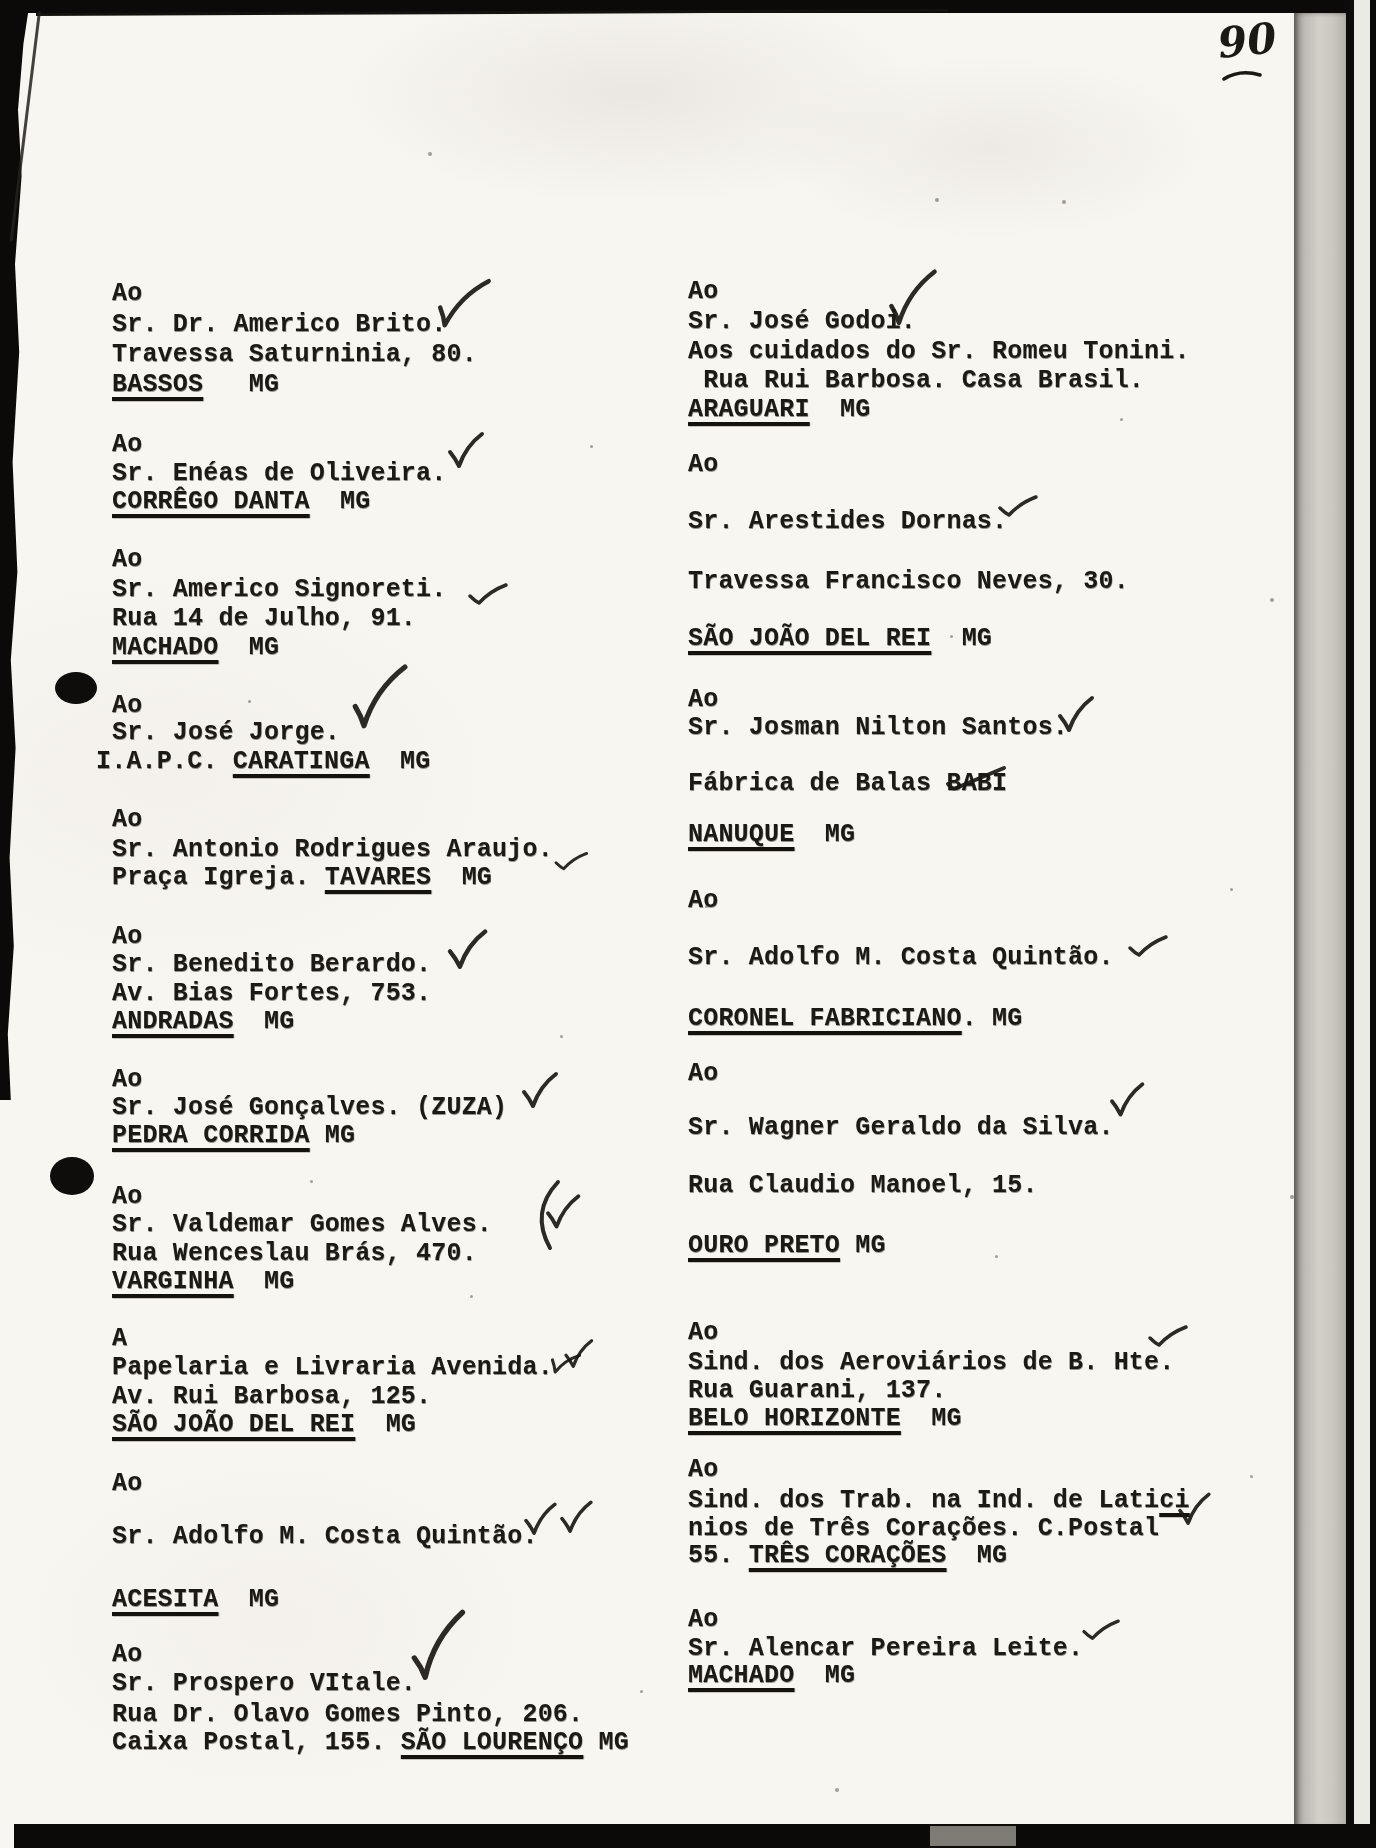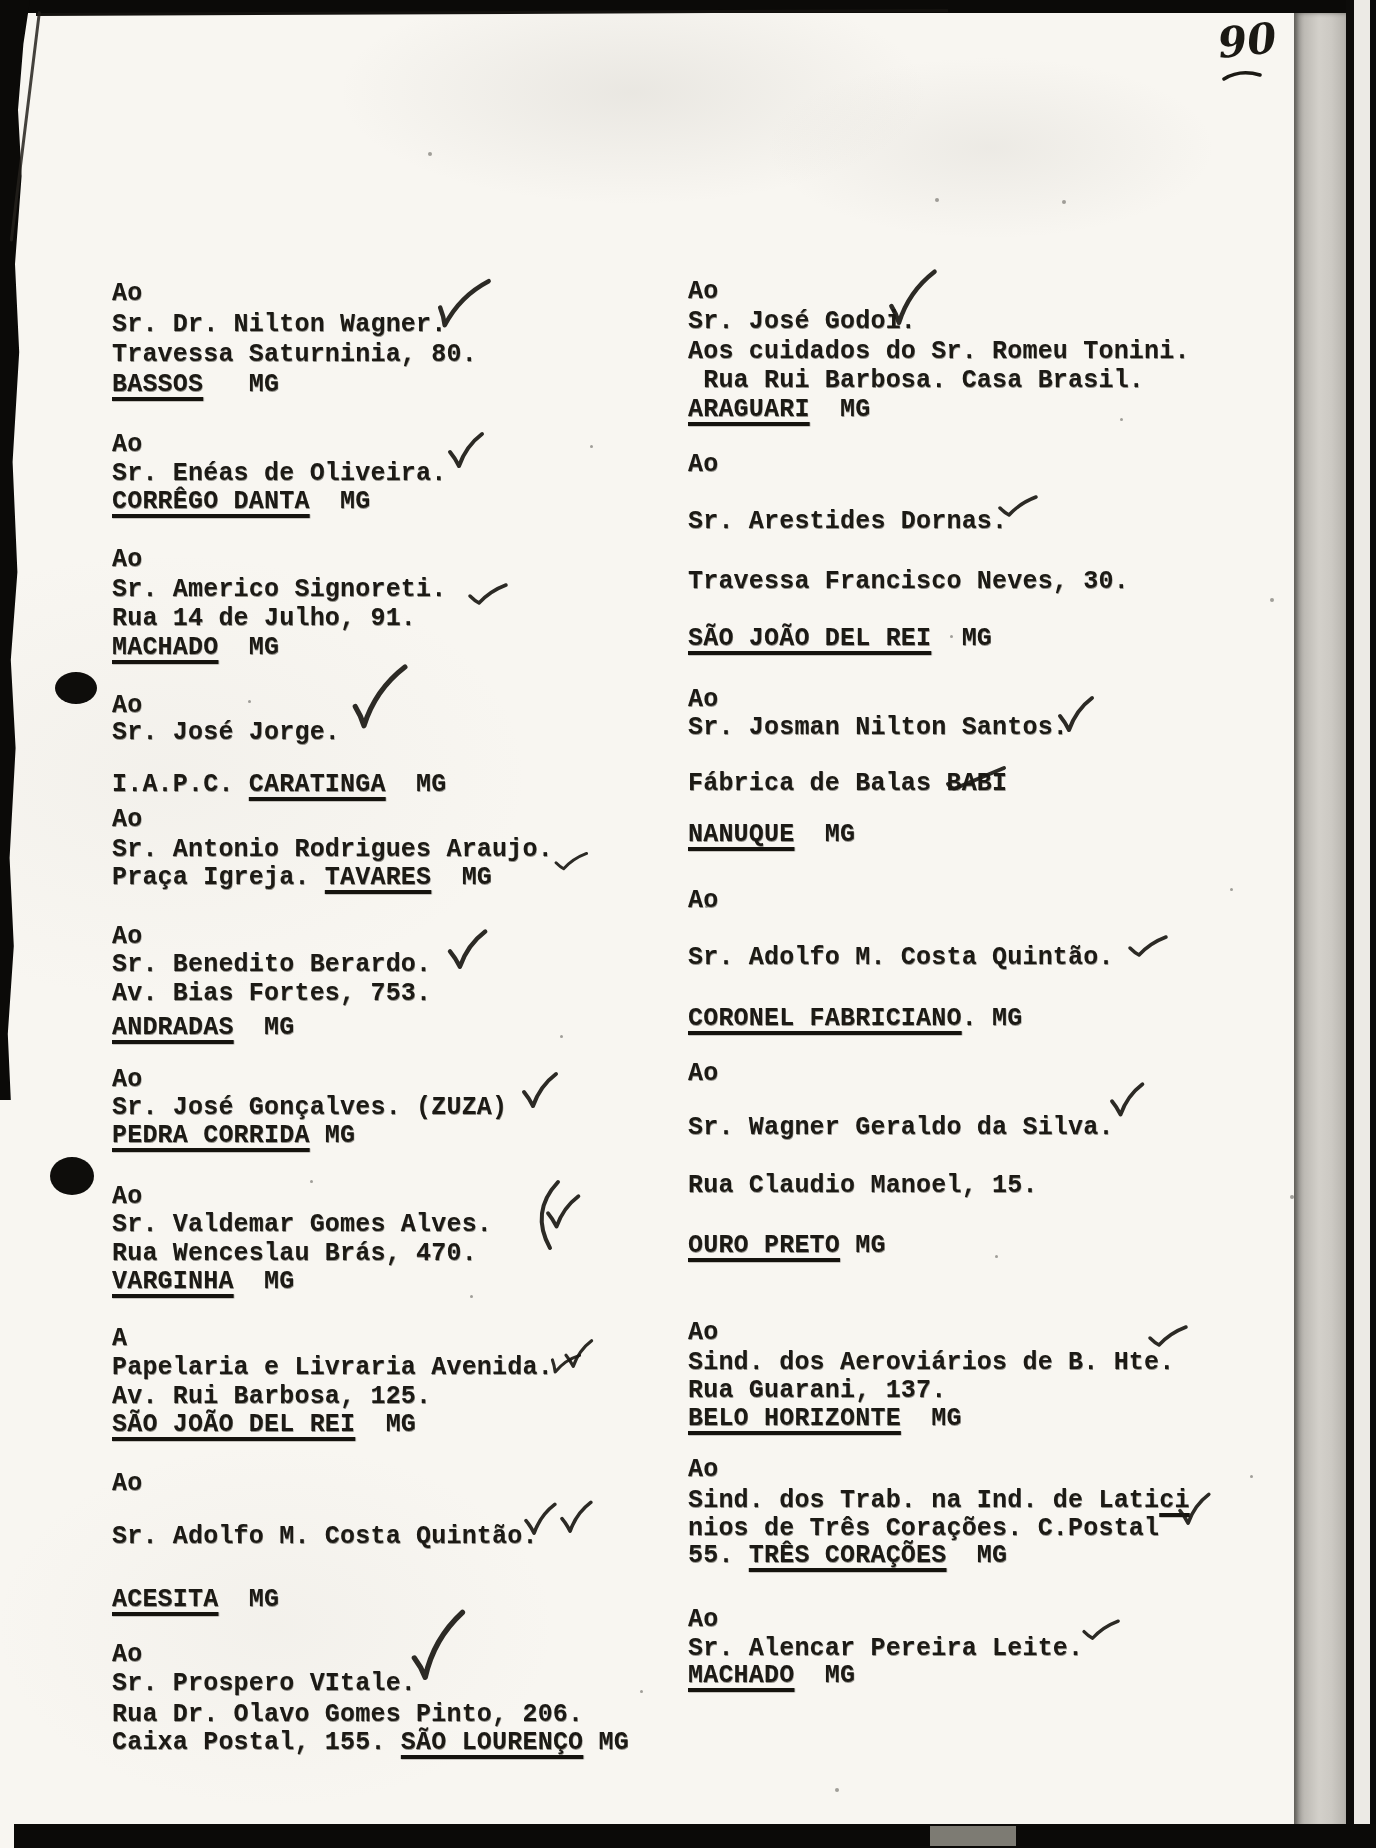--- a/index.html
+++ b/index.html
@@ -75,40 +75,40 @@
   <div class="edge-bottom"></div>
   <div class="edge-bottom-gap"></div>
 
   <span class="page-number">90</span>
   <svg class="pn-underline" width="44" height="16">
     <path d="M2,11 Q18,1 38,7" stroke="#1b1914" stroke-width="3.5" fill="none" stroke-linecap="round"></path>
   </svg>
 
   <div id="text-layer">
       <div class="tline" style="left: 112px; top: 279px;"><span>Ao</span></div>
-      <div class="tline" style="left: 112px; top: 310px;"><span>Sr. Dr. Nilton Wagner.</span></div>
+      <div class="tline" style="left: 112px; top: 310px;"><span>Sr. Dr. Americo Brito.</span></div>
       <div class="tline" style="left: 112px; top: 340px;"><span>Travessa Saturninia, 80.</span></div>
       <div class="tline" style="left: 112px; top: 370px;"><span class="u">BASSOS</span><span>   MG</span></div>
       <div class="tline" style="left: 112px; top: 430px;"><span>Ao</span></div>
       <div class="tline" style="left: 112px; top: 459px;"><span>Sr. Enéas de Oliveira.</span></div>
       <div class="tline" style="left: 112px; top: 487px;"><span class="u">CORRÊGO DANTA</span><span>  MG</span></div>
       <div class="tline" style="left: 112px; top: 545px;"><span>Ao</span></div>
       <div class="tline" style="left: 112px; top: 575px;"><span>Sr. Americo Signoreti.</span></div>
       <div class="tline" style="left: 112px; top: 604px;"><span>Rua 14 de Julho, 91.</span></div>
       <div class="tline" style="left: 112px; top: 633px;"><span class="u">MACHADO</span><span>  MG</span></div>
       <div class="tline" style="left: 112px; top: 691px;"><span>Ao</span></div>
       <div class="tline" style="left: 112px; top: 718px;"><span>Sr. José Jorge.</span></div>
-      <div class="tline" style="left: 112px; top: 747px; margin-top: 23px;"><span>I.A.P.C. </span><span class="u">CARATINGA</span><span>  MG</span></div>
+      <div class="tline" style="left: 96px; top: 747px;"><span>I.A.P.C. </span><span class="u">CARATINGA</span><span>  MG</span></div>
       <div class="tline" style="left: 112px; top: 805px;"><span>Ao</span></div>
       <div class="tline" style="left: 112px; top: 835px;"><span>Sr. Antonio Rodrigues Araujo.</span></div>
       <div class="tline" style="left: 112px; top: 863px;"><span>Praça Igreja. </span><span class="u">TAVARES</span><span>  MG</span></div>
       <div class="tline" style="left: 112px; top: 922px;"><span>Ao</span></div>
       <div class="tline" style="left: 112px; top: 950px;"><span>Sr. Benedito Berardo.</span></div>
       <div class="tline" style="left: 112px; top: 979px;"><span>Av. Bias Fortes, 753.</span></div>
-      <div class="tline" style="left: 112px; top: 1007px; margin-top: 6px;"><span class="u">ANDRADAS</span><span>  MG</span></div>
+      <div class="tline" style="left: 112px; top: 1007px;"><span class="u">ANDRADAS</span><span>  MG</span></div>
       <div class="tline" style="left: 112px; top: 1065px;"><span>Ao</span></div>
       <div class="tline" style="left: 112px; top: 1093px;"><span>Sr. José Gonçalves. (ZUZA)</span></div>
       <div class="tline" style="left: 112px; top: 1121px;"><span class="u">PEDRA CORRIDA</span><span> MG</span></div>
       <div class="tline" style="left: 112px; top: 1182px;"><span>Ao</span></div>
       <div class="tline" style="left: 112px; top: 1210px;"><span>Sr. Valdemar Gomes Alves.</span></div>
       <div class="tline" style="left: 112px; top: 1239px;"><span>Rua Wenceslau Brás, 470.</span></div>
       <div class="tline" style="left: 112px; top: 1267px;"><span class="u">VARGINHA</span><span>  MG</span></div>
       <div class="tline" style="left: 112px; top: 1324px;"><span>A</span></div>
       <div class="tline" style="left: 112px; top: 1353px;"><span>Papelaria e Livraria Avenida.</span></div>
       <div class="tline" style="left: 112px; top: 1382px;"><span>Av. Rui Barbosa, 125.</span></div>

